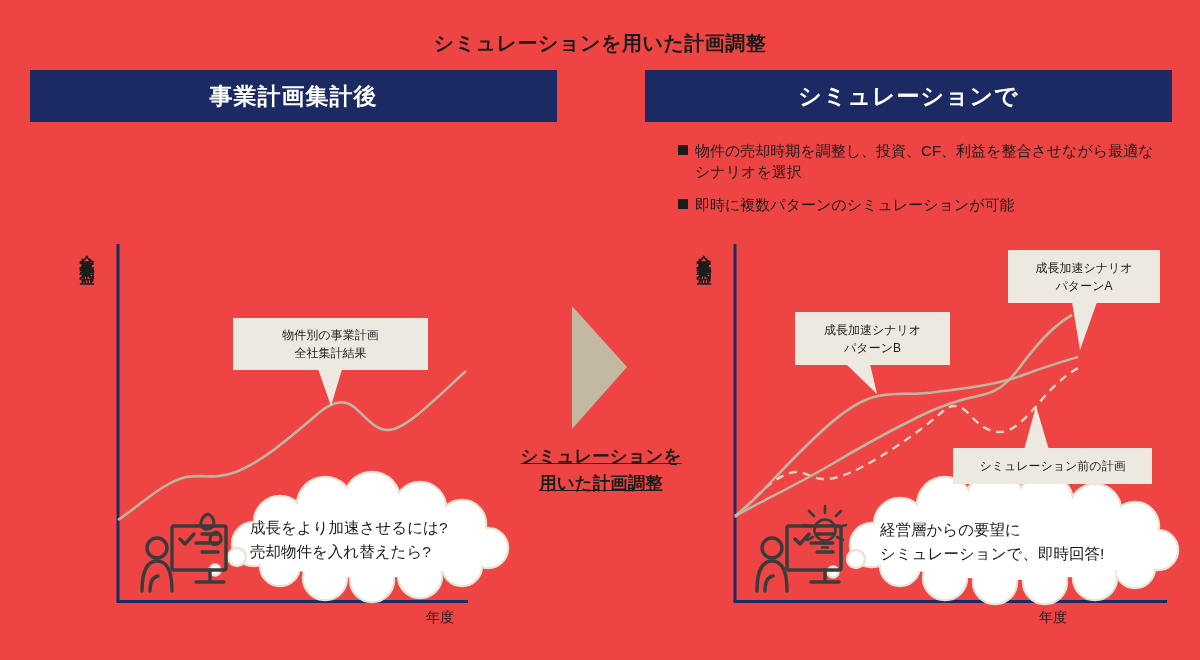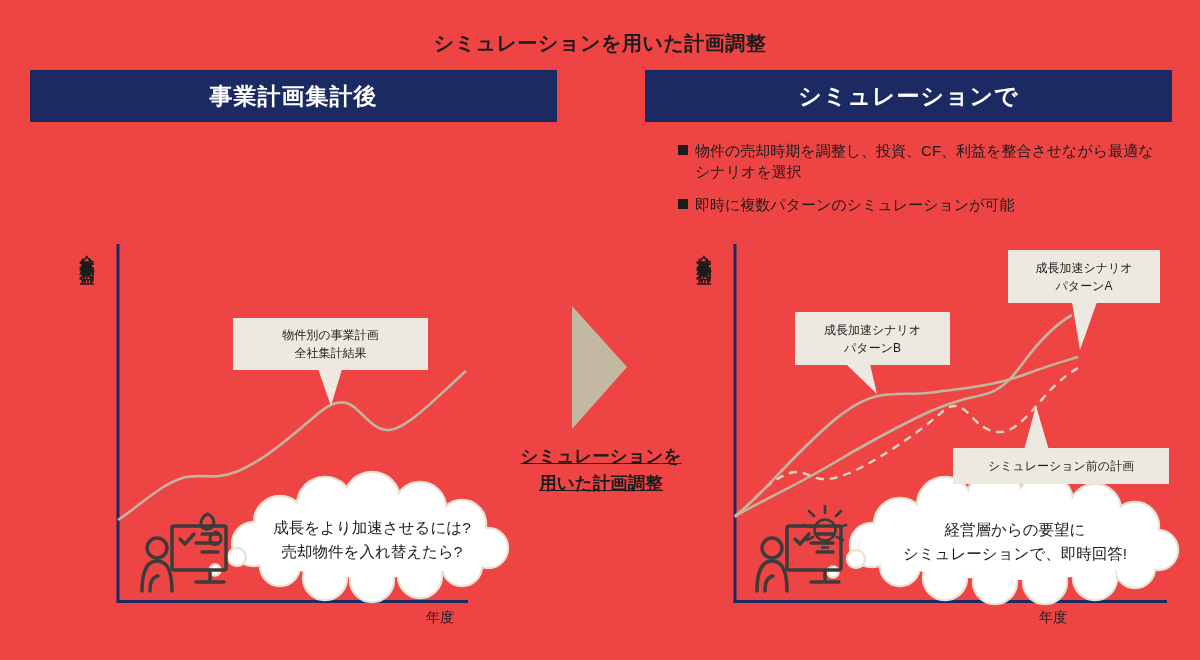--- a/index.html
+++ b/index.html
@@ -14,21 +14,21 @@
           display:flex;align-items:center;justify-content:center;letter-spacing:1px;}
   .bullets{font-size:15px;line-height:1.42;}
   .bullet{display:flex;margin-bottom:11px;}
   .bmark{flex:0 0 10px;width:10px;height:10px;background:#1c1c1c;margin:5px 7px 0 0;}
   .btext{flex:1;}
   .ylab{writing-mode:vertical-rl;text-orientation:upright;font-weight:bold;font-size:15px;
         letter-spacing:3px;line-height:1;}
   .xlab{font-weight:normal;font-size:14px;text-align:center;}
   .tagbox{background:#EDE9E0;font-size:12px;line-height:1.5;text-align:center;
           display:flex;align-items:center;justify-content:center;}
-  .cloudtxt{font-size:15.5px;line-height:1.55;text-align:center;}
+  .cloudtxt{font-size:15.5px;line-height:1.55;text-align:left;}
   .arrowlab{font-size:17.5px;font-weight:bold;line-height:1.55;text-align:center;text-decoration:underline;}
 </style>
 </head>
 <body>
 
 <div id="canvas">
 
   <svg id="gfx" width="1200" height="660" viewBox="0 0 1200 660">
 
     <g stroke="#1B2A63" stroke-width="3">
@@ -192,18 +192,18 @@
   <div class="abs txt cloudtxt preline" style="left:250px;top:516px;width:244px;">成長をより加速させるには?
 売却物件を入れ替えたら?</div>
 
   <div class="abs txt arrowlab preline" style="left:505px;top:443px;width:192px;">シミュレーションを
 用いた計画調整</div>
 
   <div class="abs txt tagbox preline" style="left:795px;top:312px;width:155px;height:53px;">成長加速シナリオ
 パターンB</div>
   <div class="abs txt tagbox preline" style="left:1008px;top:250px;width:152px;height:53px;">成長加速シナリオ
 パターンA</div>
-  <div class="abs txt tagbox" style="left:953px;top:448px;width:216px;height:36px;">シミュレーション前の計画</div>
+  <div class="abs txt tagbox" style="left:953px;top:448px;width:199px;height:36px;">シミュレーション前の計画</div>
 
   <div class="abs txt cloudtxt preline" style="left:880px;top:518px;width:270px;">経営層からの要望に
 シミュレーションで、即時回答!</div>
 
 </div>
 
 </body></html>

